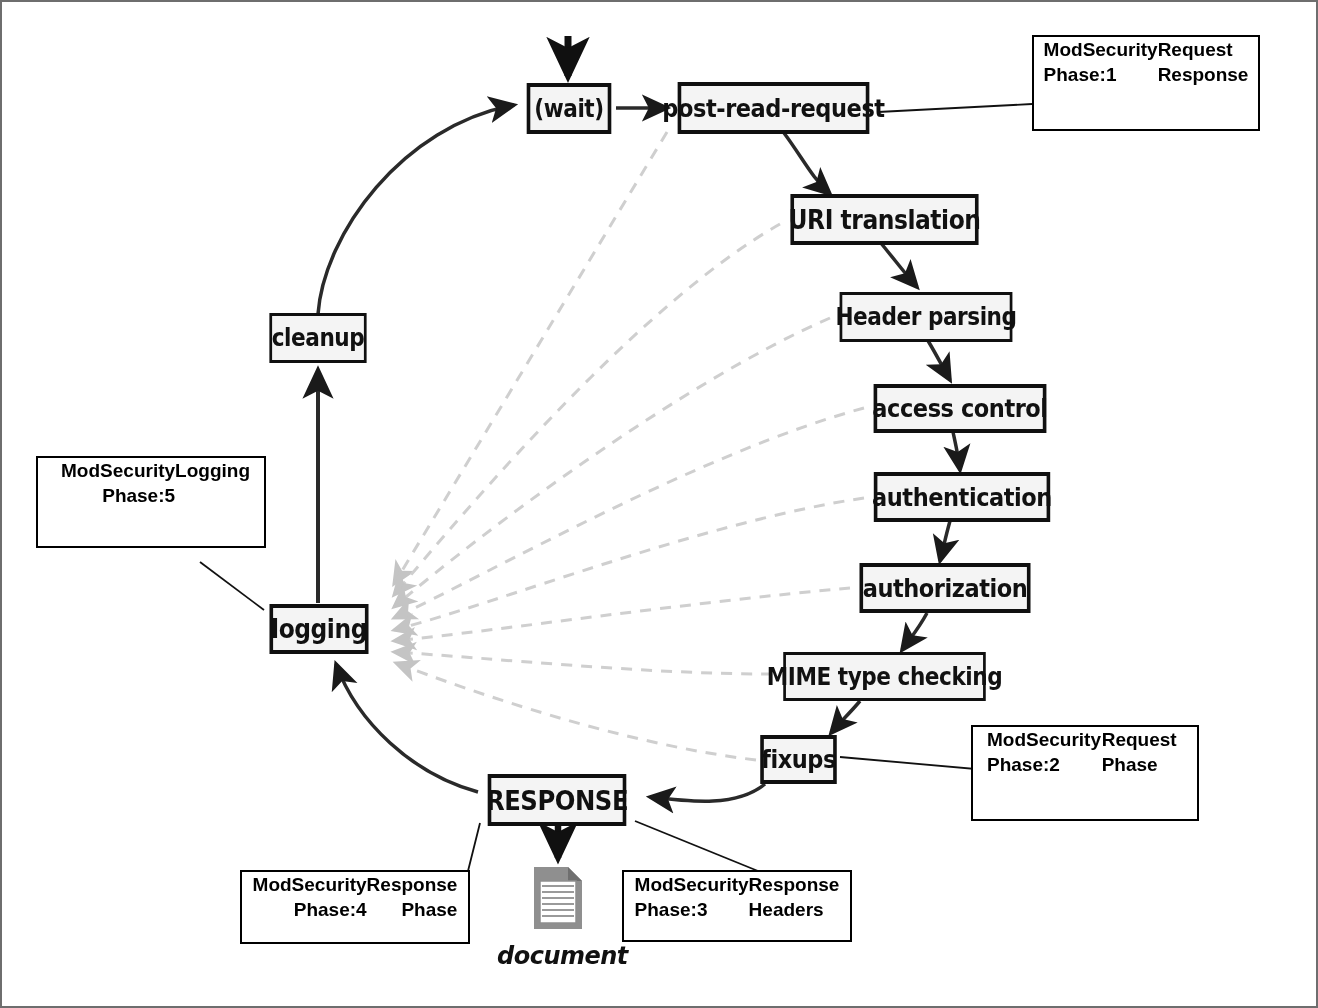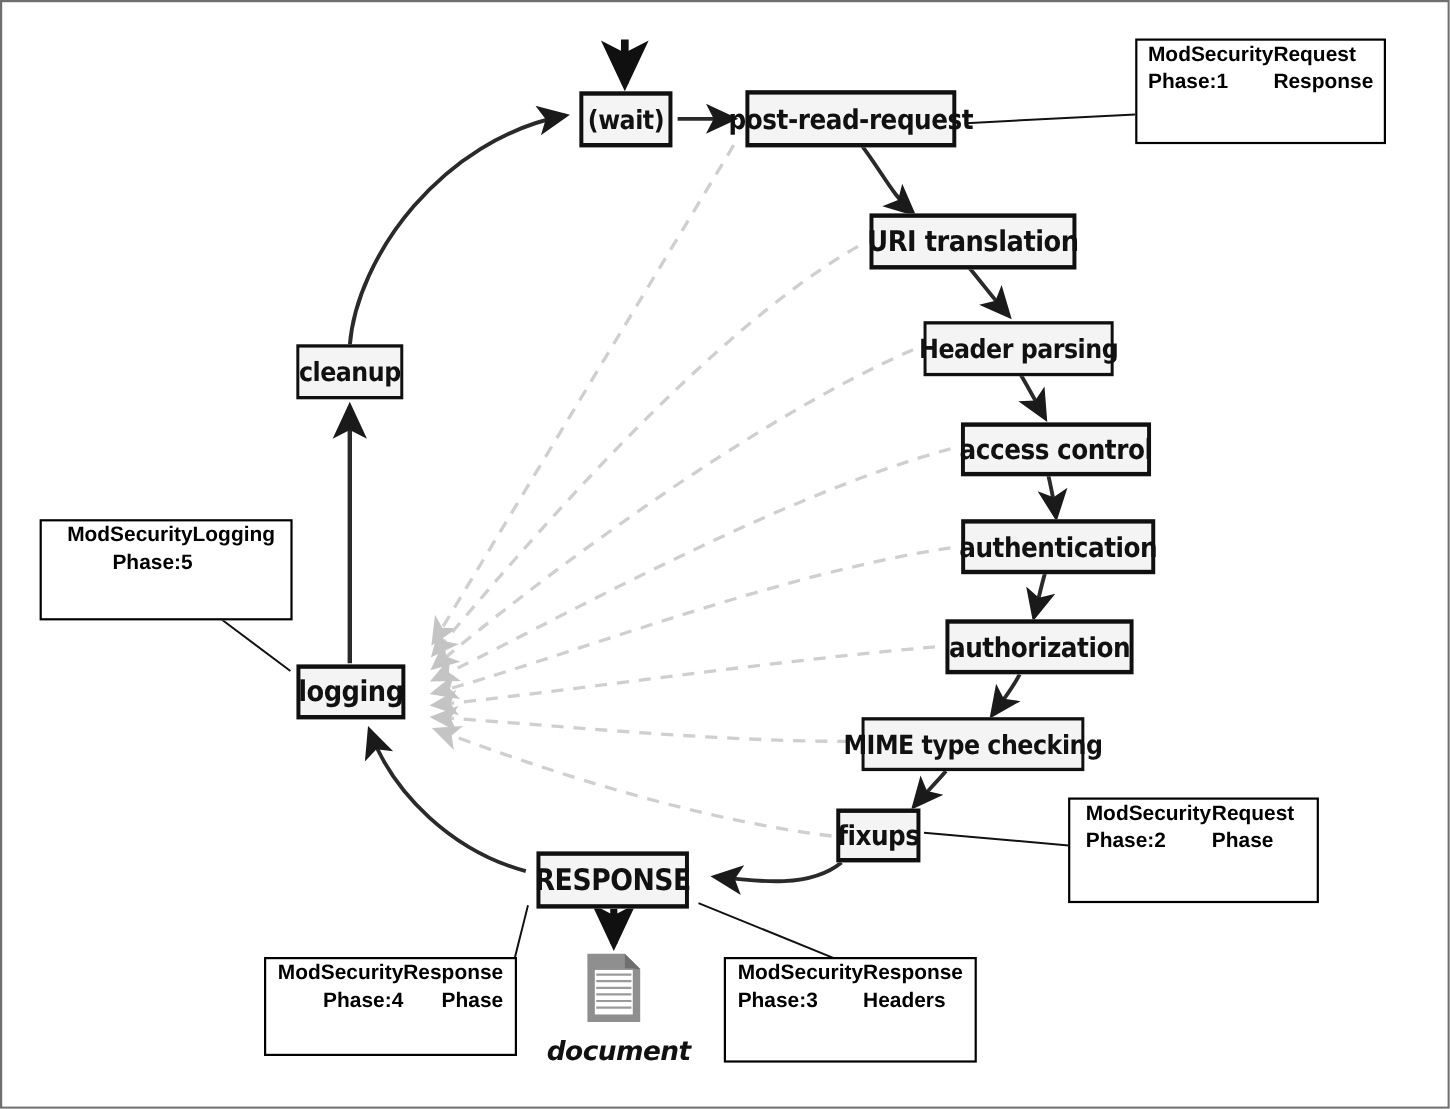--- a/index.html
+++ b/index.html
@@ -225,28 +225,28 @@
   <div class="callout lalign" style="left:1030px; top:33px; width:228px; height:96px;">
     <span>ModSecurity Phase:1</span>
     <span>Request Response</span>
   </div>
 
   <div class="callout lalign" style="left:969px; top:723px; width:228px; height:96px;">
     <span>ModSecurity Phase:2</span>
     <span>Request Phase</span>
   </div>
 
-  <div class="callout lalign" style="left:656px; top:868px; width:230px; height:96px;">
+  <div class="callout lalign" style="left:620px; top:868px; width:230px; height:72px;">
     <span>ModSecurity Phase:3</span>
     <span>Response Headers</span>
   </div>
 
-  <div class="callout ralign" style="left:238px; top:868px; width:230px; height:90px;">
+  <div class="callout ralign" style="left:238px; top:868px; width:230px; height:74px;">
     <span>ModSecurity Phase:4</span>
     <span>Response Phase</span>
   </div>
 
-  <div class="callout ralign" style="left:34px; top:470px; width:230px; height:92px;">
+  <div class="callout ralign" style="left:34px; top:454px; width:230px; height:92px;">
     <span>ModSecurity Phase:5</span>
     <span>Logging</span>
   </div>
 
 </div>
 
 </body></html>

